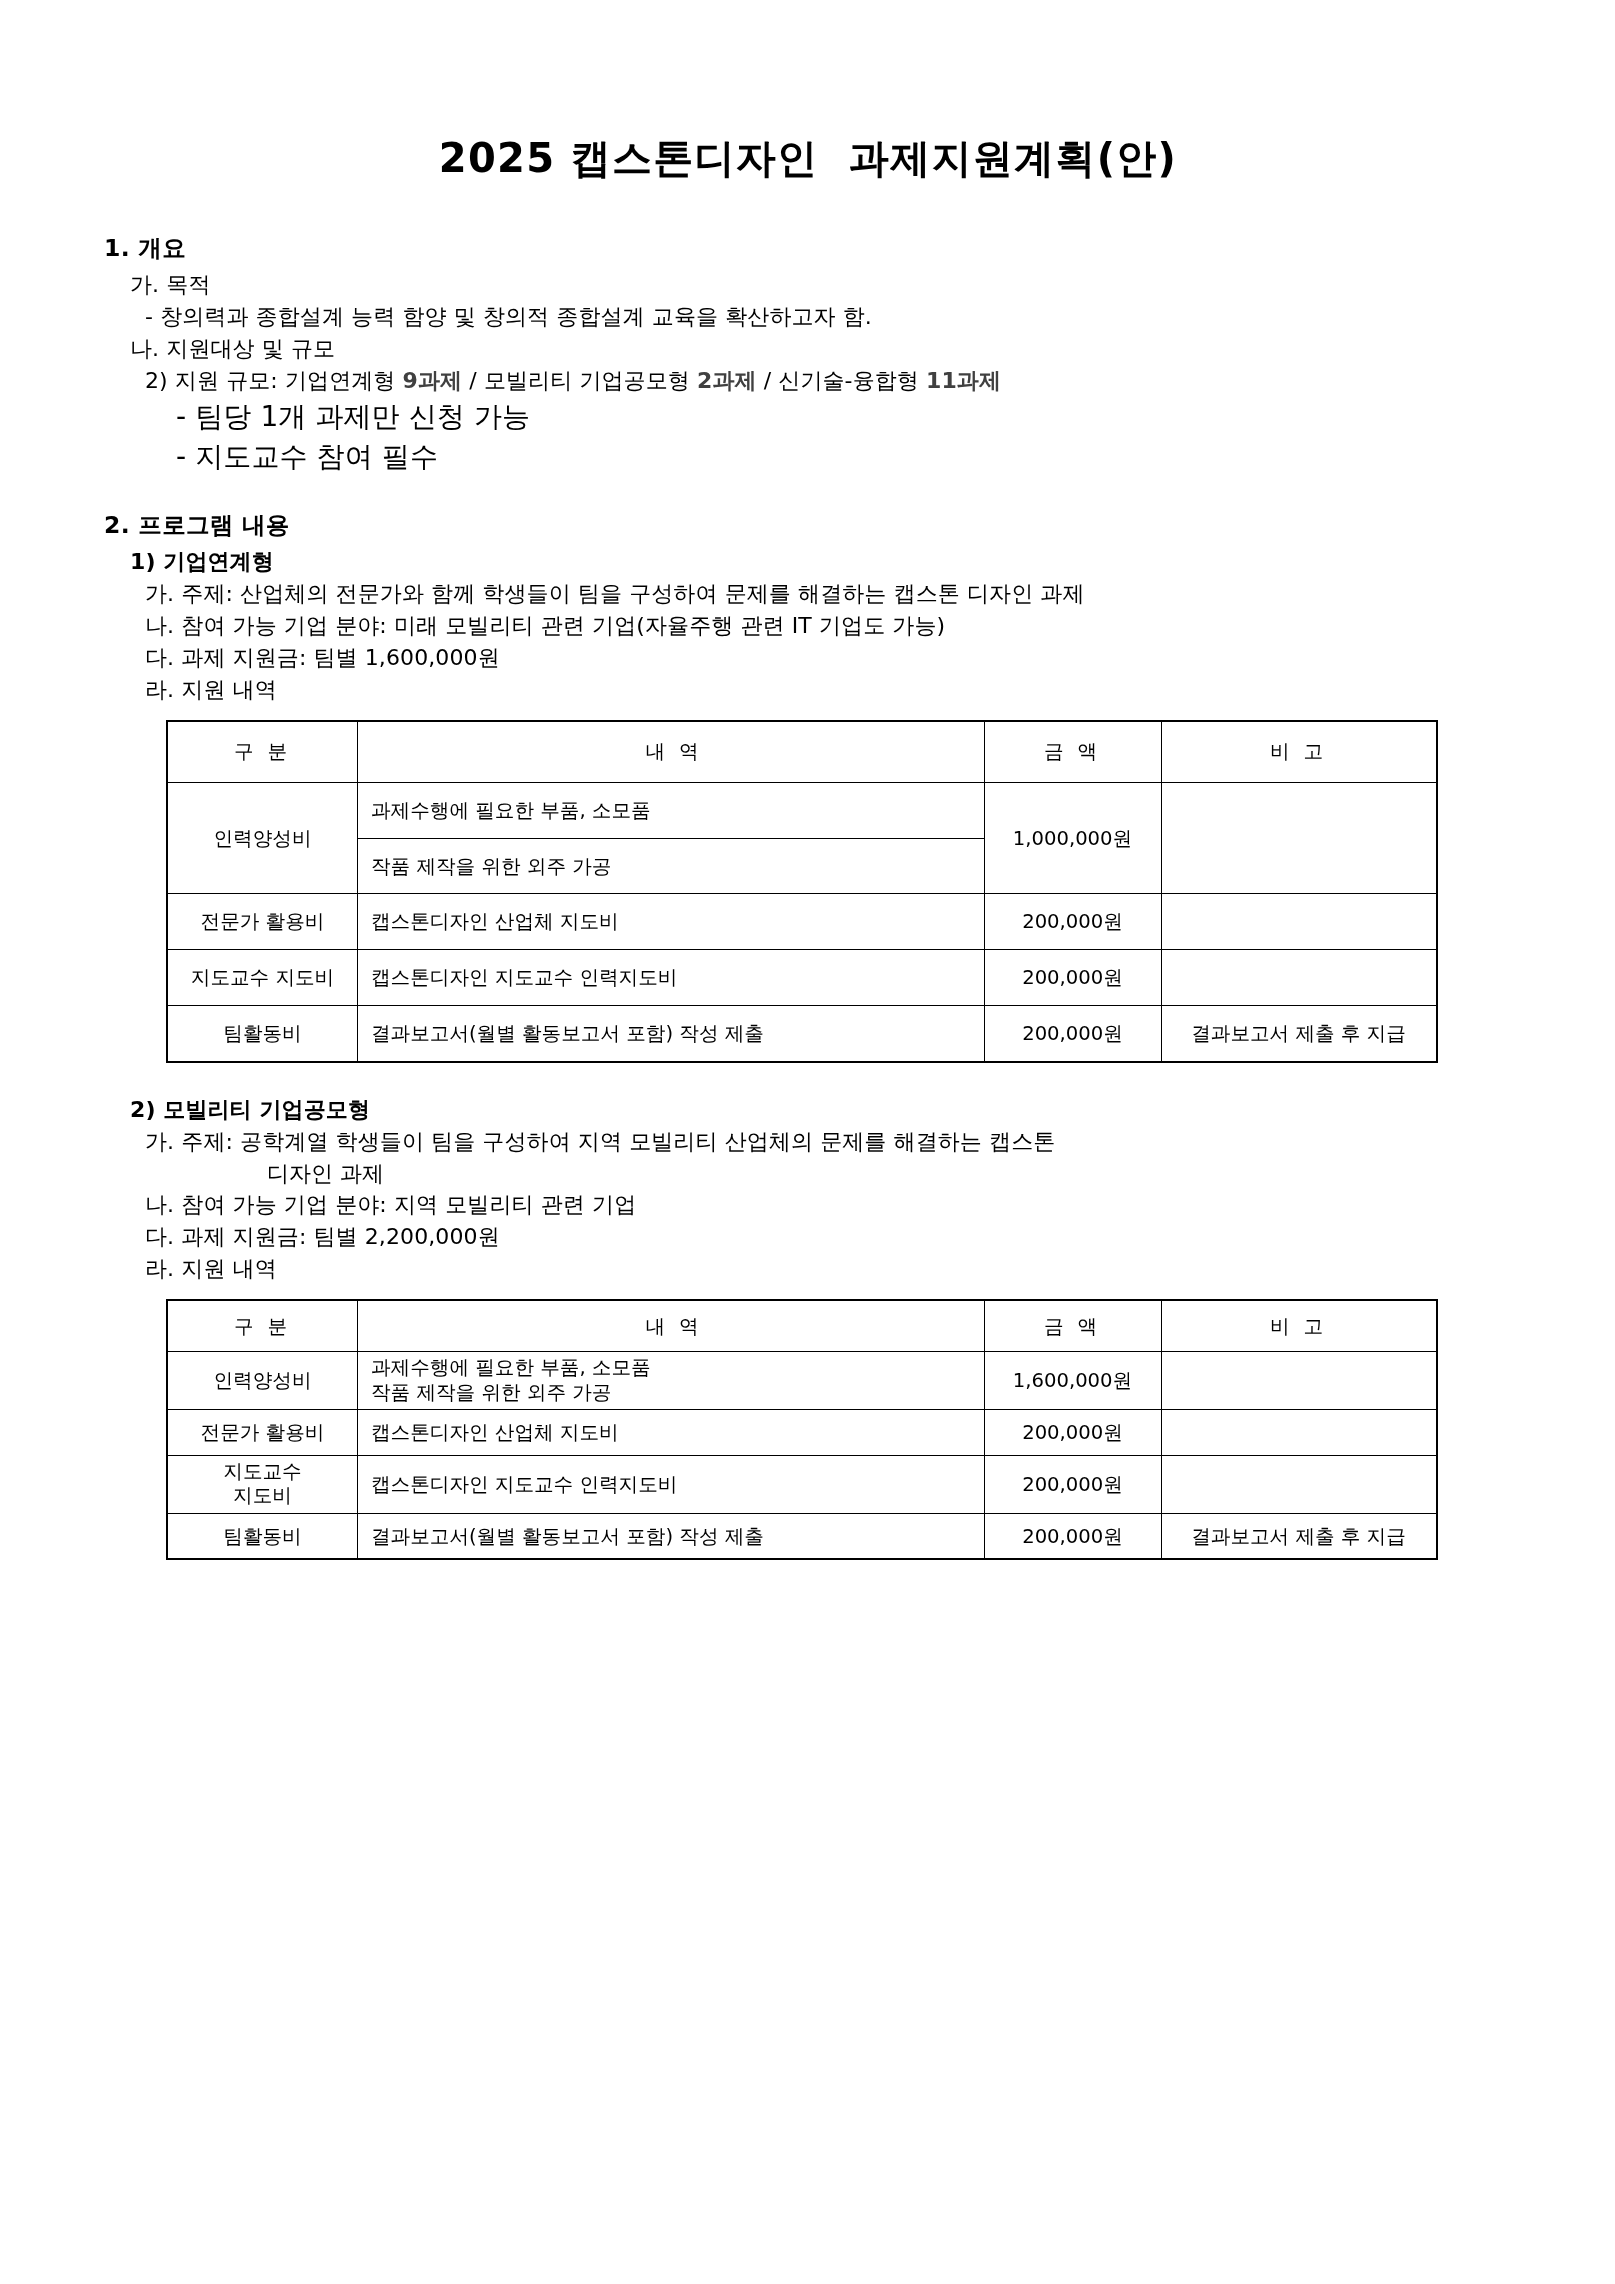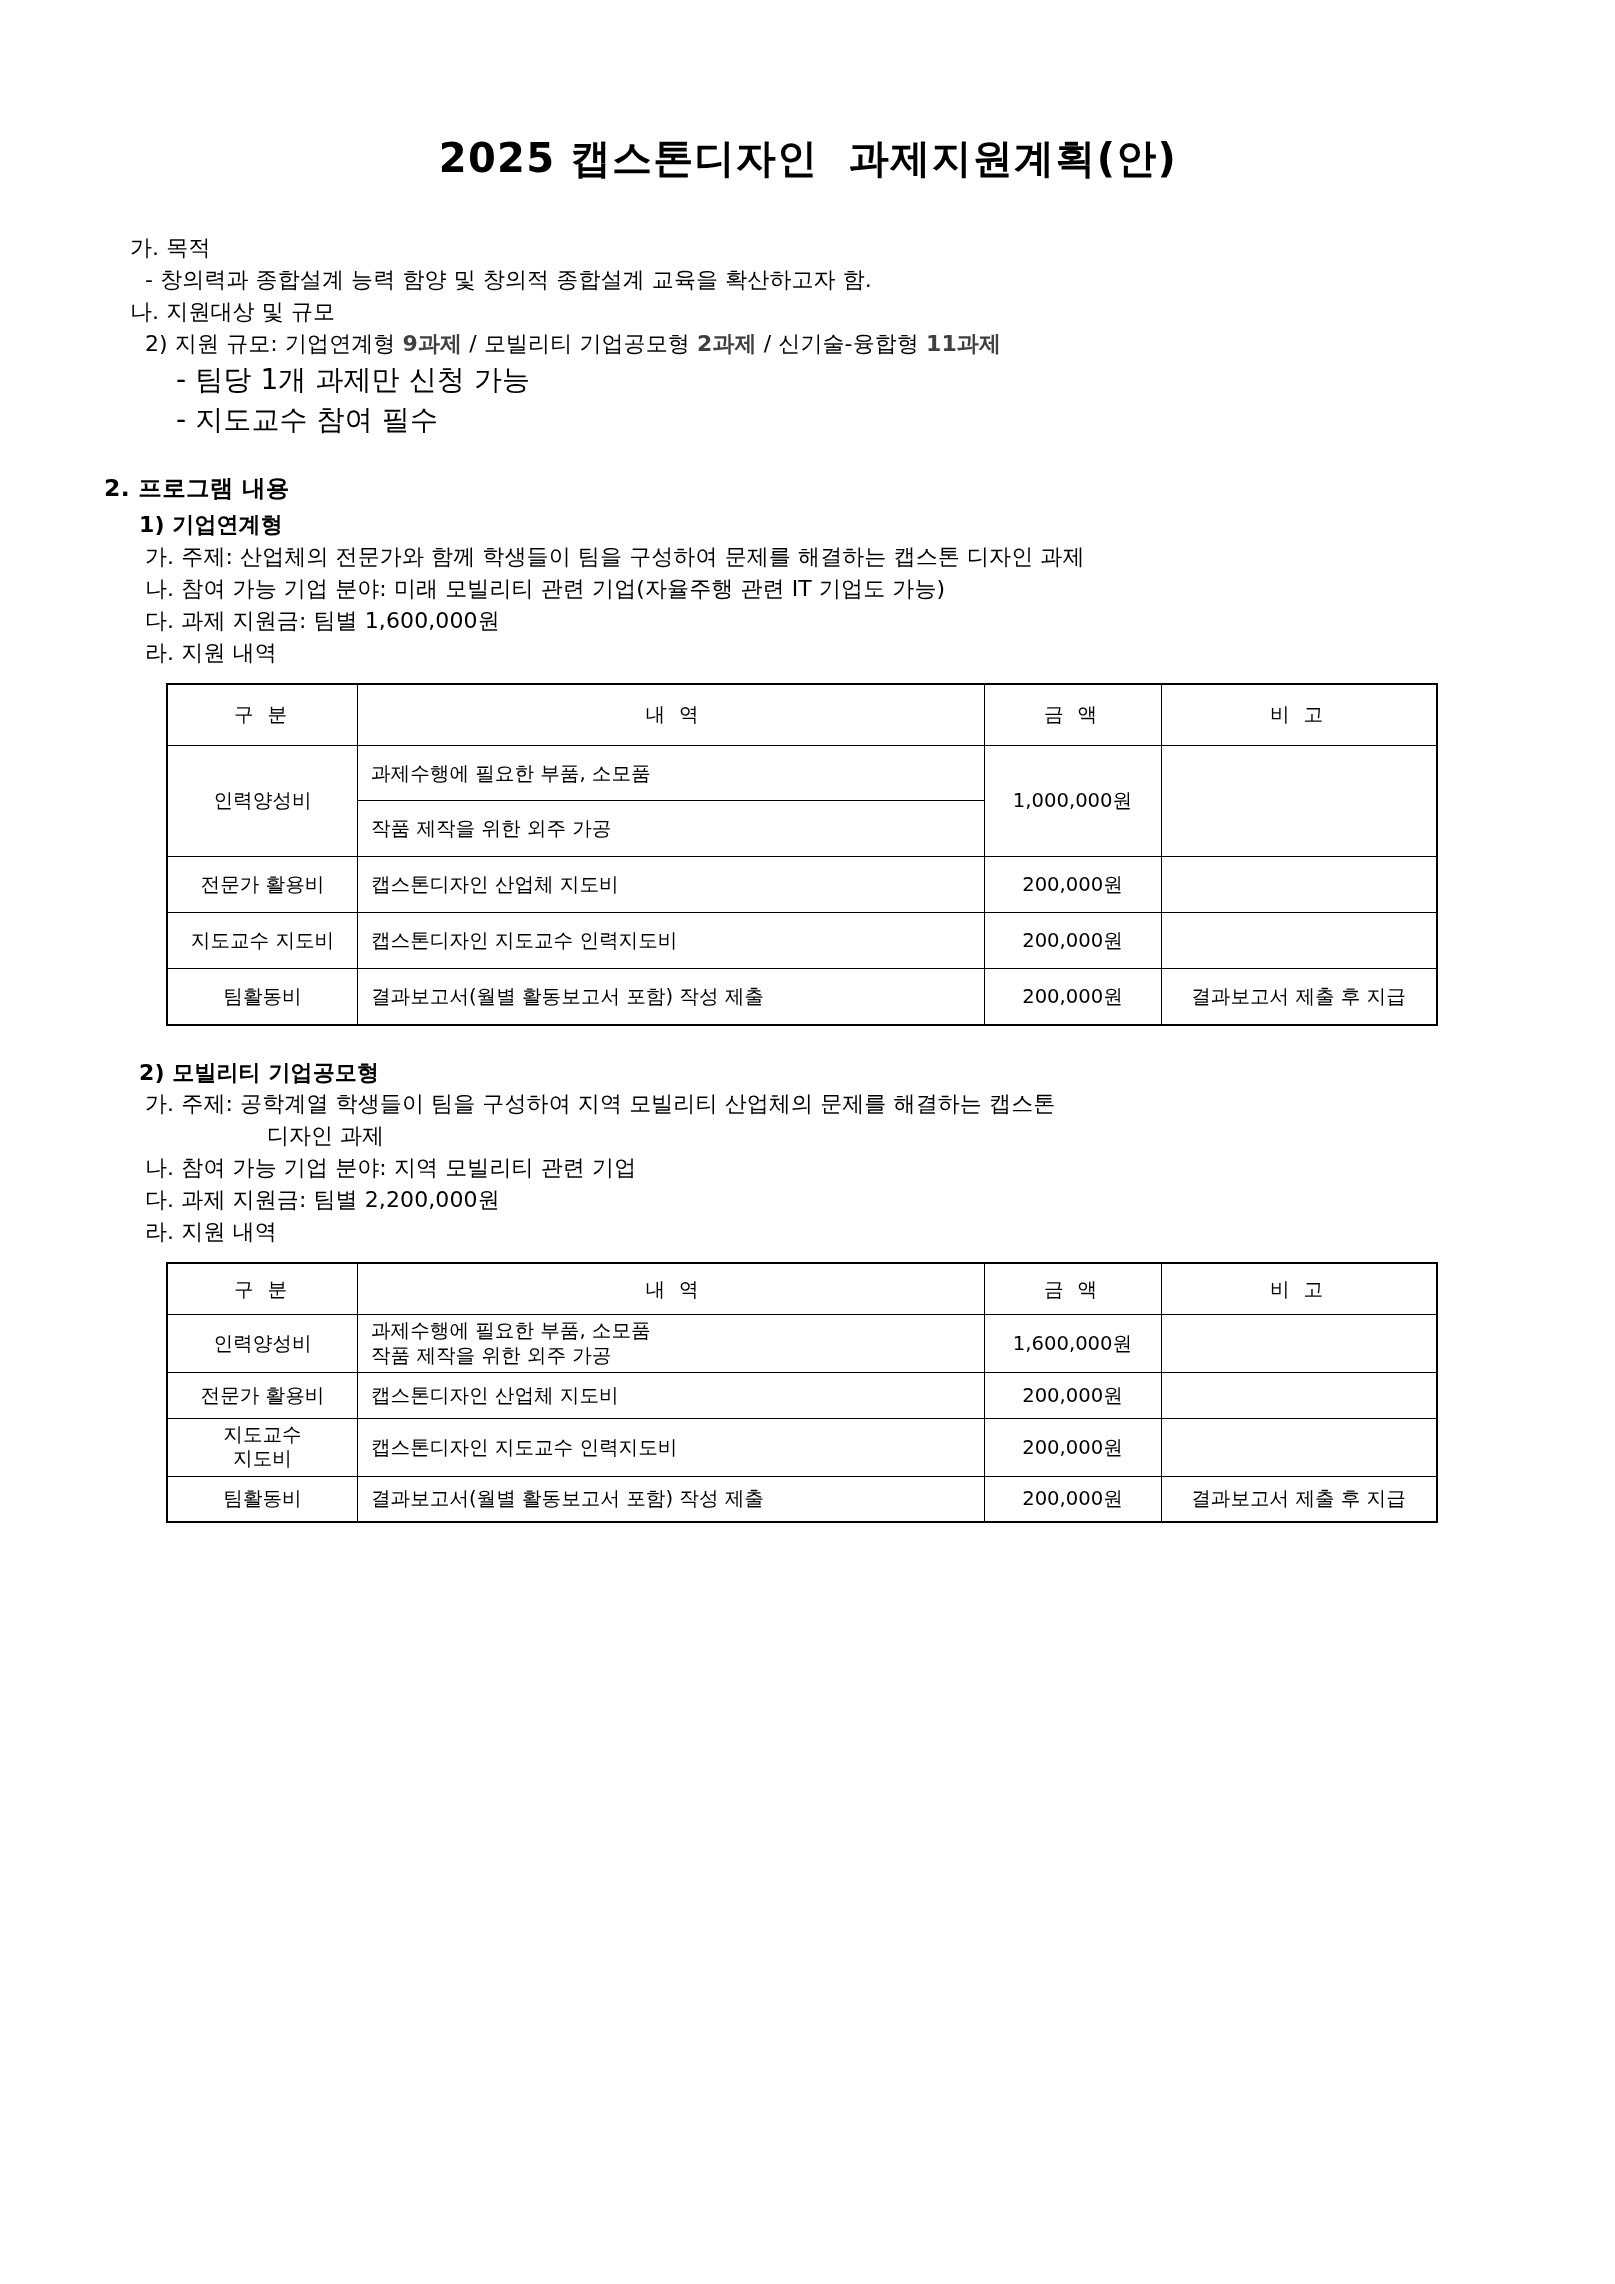--- a/index.html
+++ b/index.html
@@ -35,21 +35,21 @@
   }
   .lvl1 {
     font-size: 22px;
     margin-left: 26px;
     line-height: 1.45;
     letter-spacing: 0.1px;
   }
   .lvl1-b {
     font-size: 22px;
     font-weight: bold;
-    margin-left: 35px;
+    margin-left: 26px;
     line-height: 1.45;
     letter-spacing: 0.1px;
   }
   .lvl2 {
     font-size: 22px;
     margin-left: 41px;
     line-height: 1.45;
     letter-spacing: 0.1px;
   }
   .lvl3 {
@@ -96,20 +96,21 @@
   .nowrap { white-space: nowrap; }
   .tight { line-height: 1.25; }
 </style>
 </head>
 <body>
 
 <div class="page">
 
   <div class="doc-title">2025 캡스톤디자인  과제지원계획(안)</div>
 
+  <div class="sec-heading">1. 개요</div>
   <div class="lvl1">가. 목적</div>
   <div class="lvl2">- 창의력과 종합설계 능력 함양 및 창의적 종합설계 교육을 확산하고자 함.</div>
   <div class="lvl1">나. 지원대상 및 규모</div>
 
   <div class="lvl2 nowrap">
     <span>2) 지원 규모: 기업연계형</span>
     <span class="red-bold">9과제</span>
     <span>/ 모빌리티 기업공모형</span>
     <span class="red-bold">2과제</span>
     <span>/ 신기술-융합형</span>

